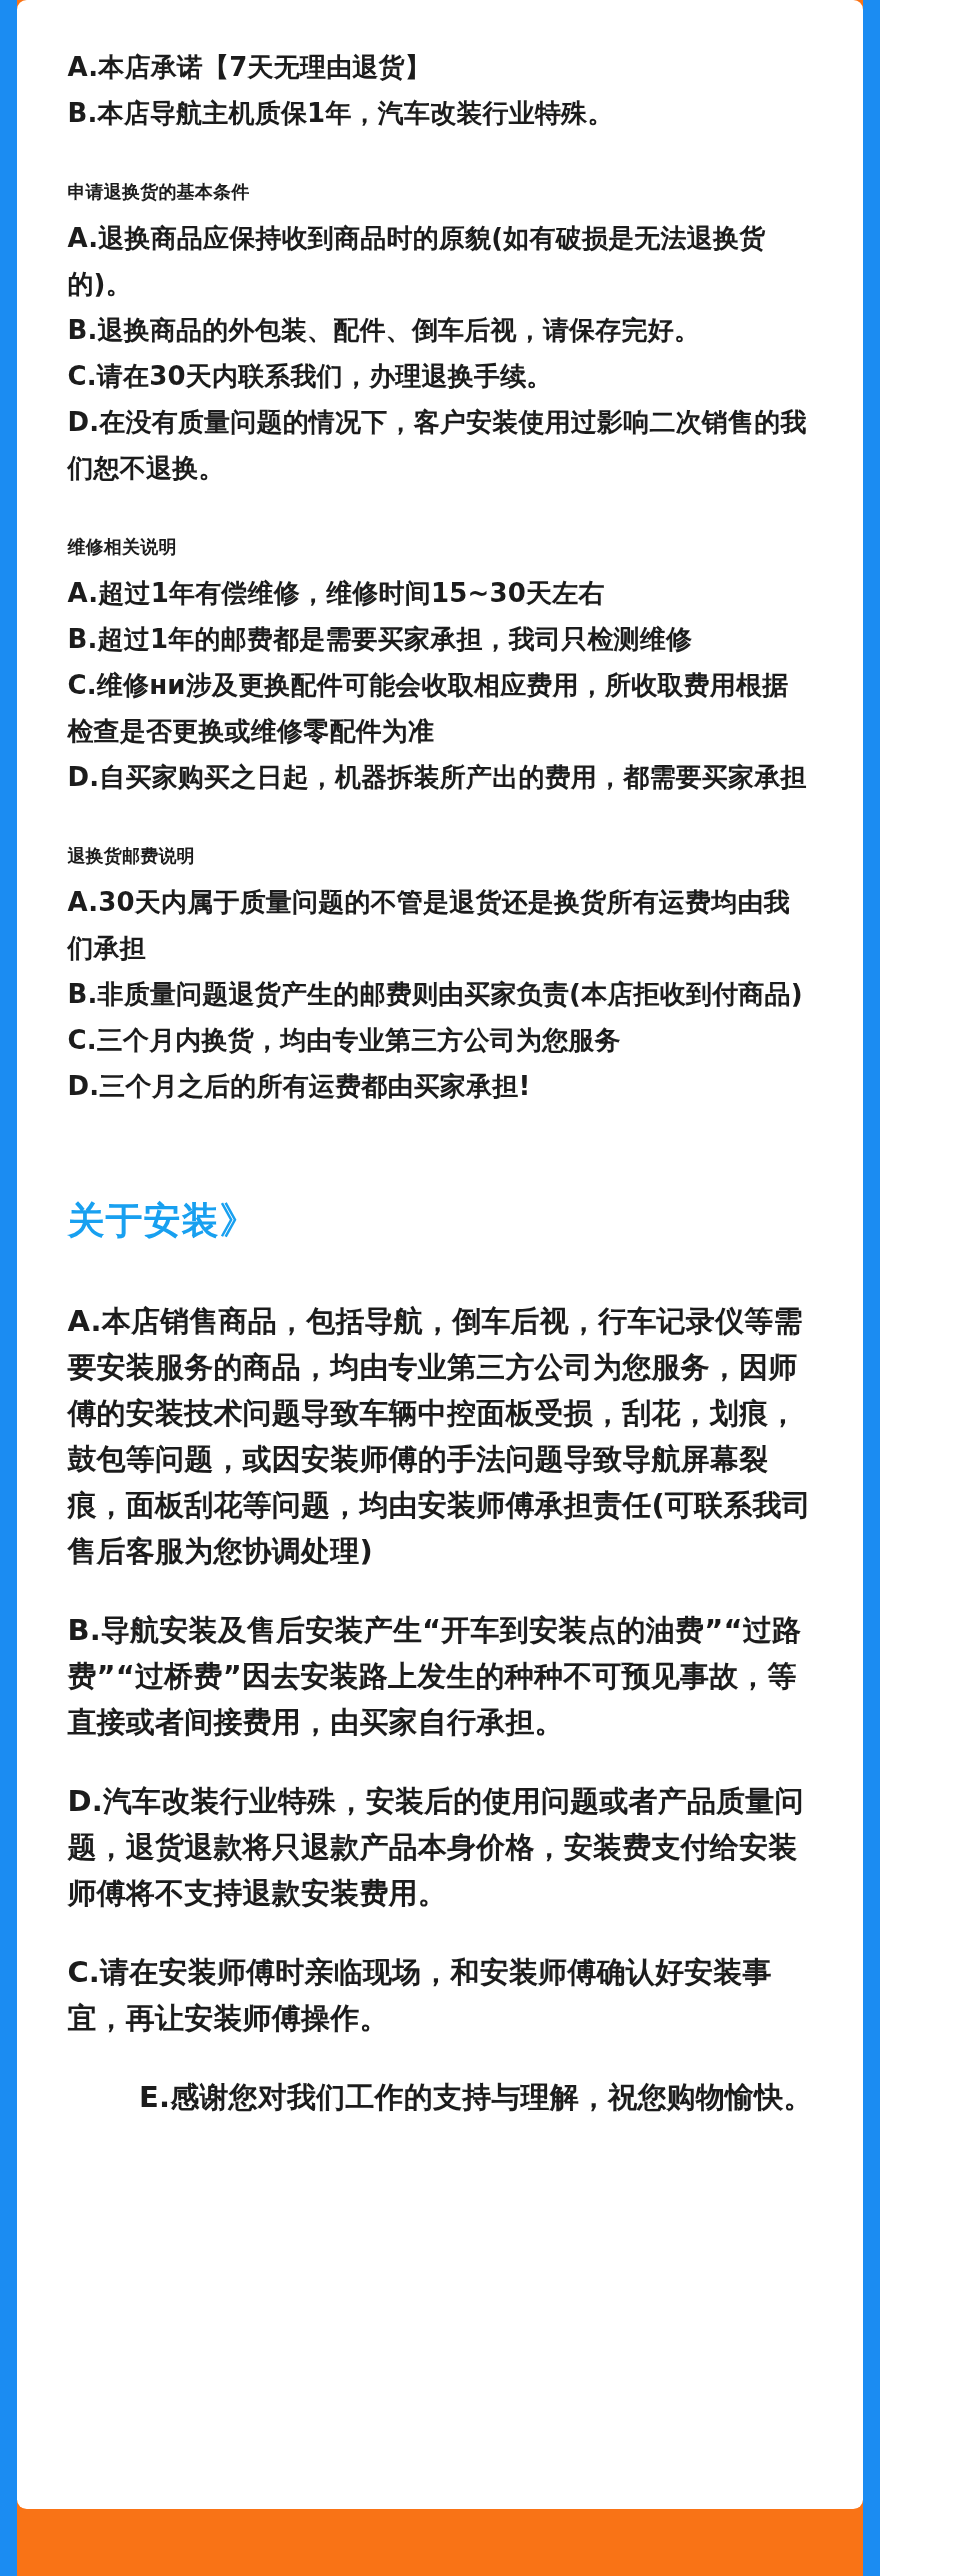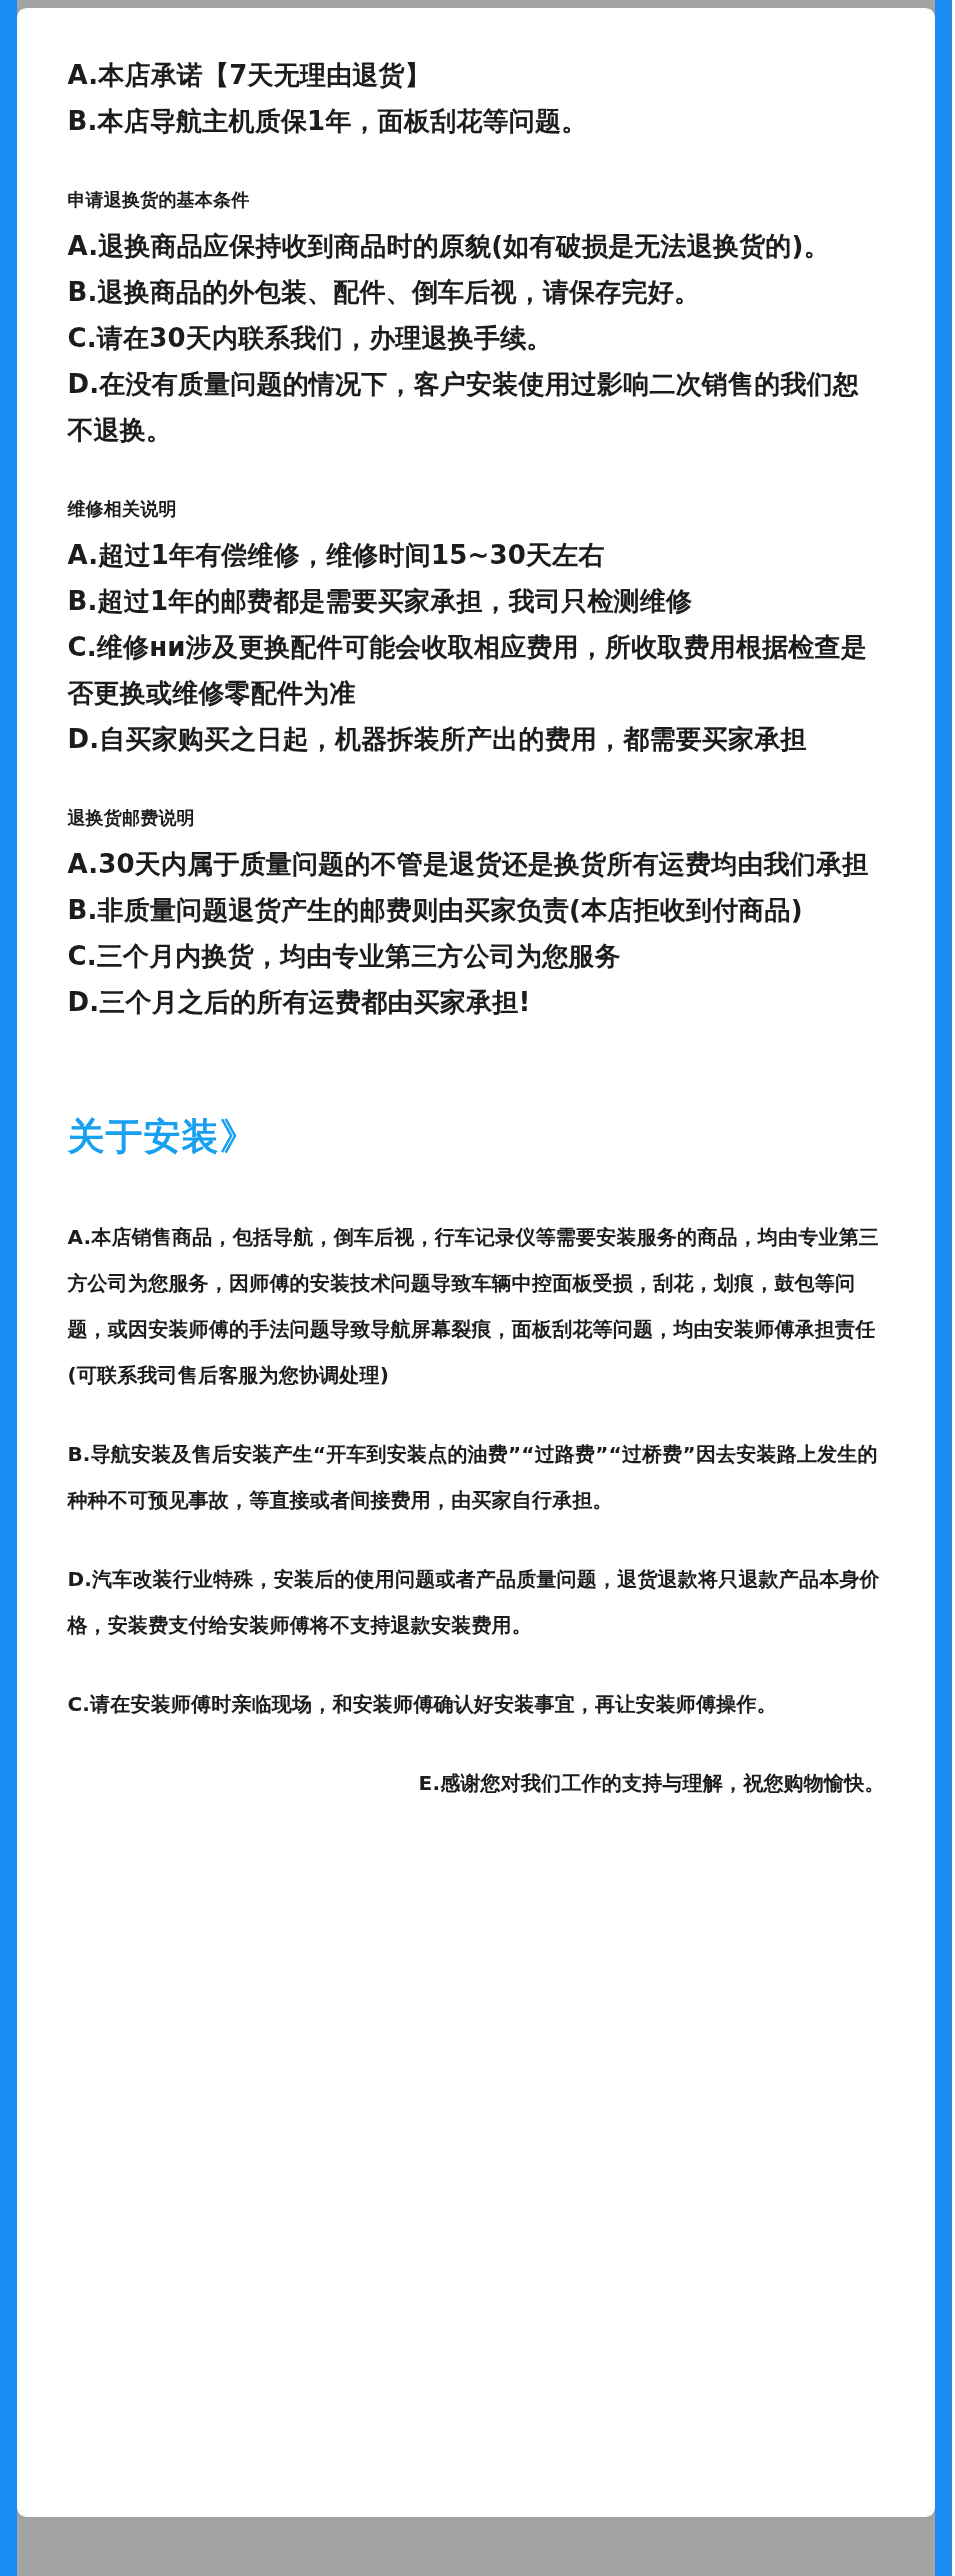--- a/index.html
+++ b/index.html
@@ -6,25 +6,25 @@
     margin: 0;
     padding: 0;
   }
   body {
     width: 956px;
     background: #ffffff;
     font-family: "DejaVu Sans", "Liberation Sans", sans-serif;
   }
   .page {
     position: relative;
-    width: 952px;
+    width: 880px;
     min-height: 2576px;
-    background: #a3a3a3;
+    background: #f97316;
     box-sizing: border-box;
-    padding: 8px 0 39px 0;
+    padding: 0 0 39px 0;
     overflow: hidden;
   }
   .sheet {
     position: relative;
     margin: 0 17.4px;
     background: #ffffff;
     border-radius: 9.7px;
     box-sizing: border-box;
     padding: 44px 50px 62px 50px;
     min-height: 2509px;
@@ -56,21 +56,21 @@
   .section-title {
     color: #18a0f0;
     font-size: 37px;
     line-height: 54px;
     font-weight: 700;
     letter-spacing: 1px;
     margin-bottom: 50px;
   }
   .para {
     color: #1c1c1c;
-    font-size: 20px;
+    font-size: 29px;
     line-height: 46px;
     font-weight: 700;
     letter-spacing: 0.2px;
     margin-bottom: 33px;
     word-break: break-word;
   }
   .para:last-child {
     margin-bottom: 0;
     text-align: right;
   }
@@ -88,21 +88,21 @@
 <body>
 
 <div class="page">
   <div class="edge-left"></div>
   <div class="edge-right"></div>
 
   <div class="sheet">
 
     <div class="block">
       <div class="line">A.本店承诺【7天无理由退货】</div>
-      <div class="line">B.本店导航主机质保1年，面板刮花等问题。</div>
+      <div class="line">B.本店导航主机质保1年，汽车改装行业特殊。</div>
     </div>
 
     <div class="block">
       <div class="head">申请退换货的基本条件</div>
       <div class="line">A.退换商品应保持收到商品时的原貌(如有破损是无法退换货的)。</div>
       <div class="line">B.退换商品的外包装、配件、倒车后视，请保存完好。</div>
       <div class="line">C.请在30天内联系我们，办理退换手续。</div>
       <div class="line">D.在没有质量问题的情况下，客户安装使用过影响二次销售的我们恕不退换。</div>
     </div>
 

